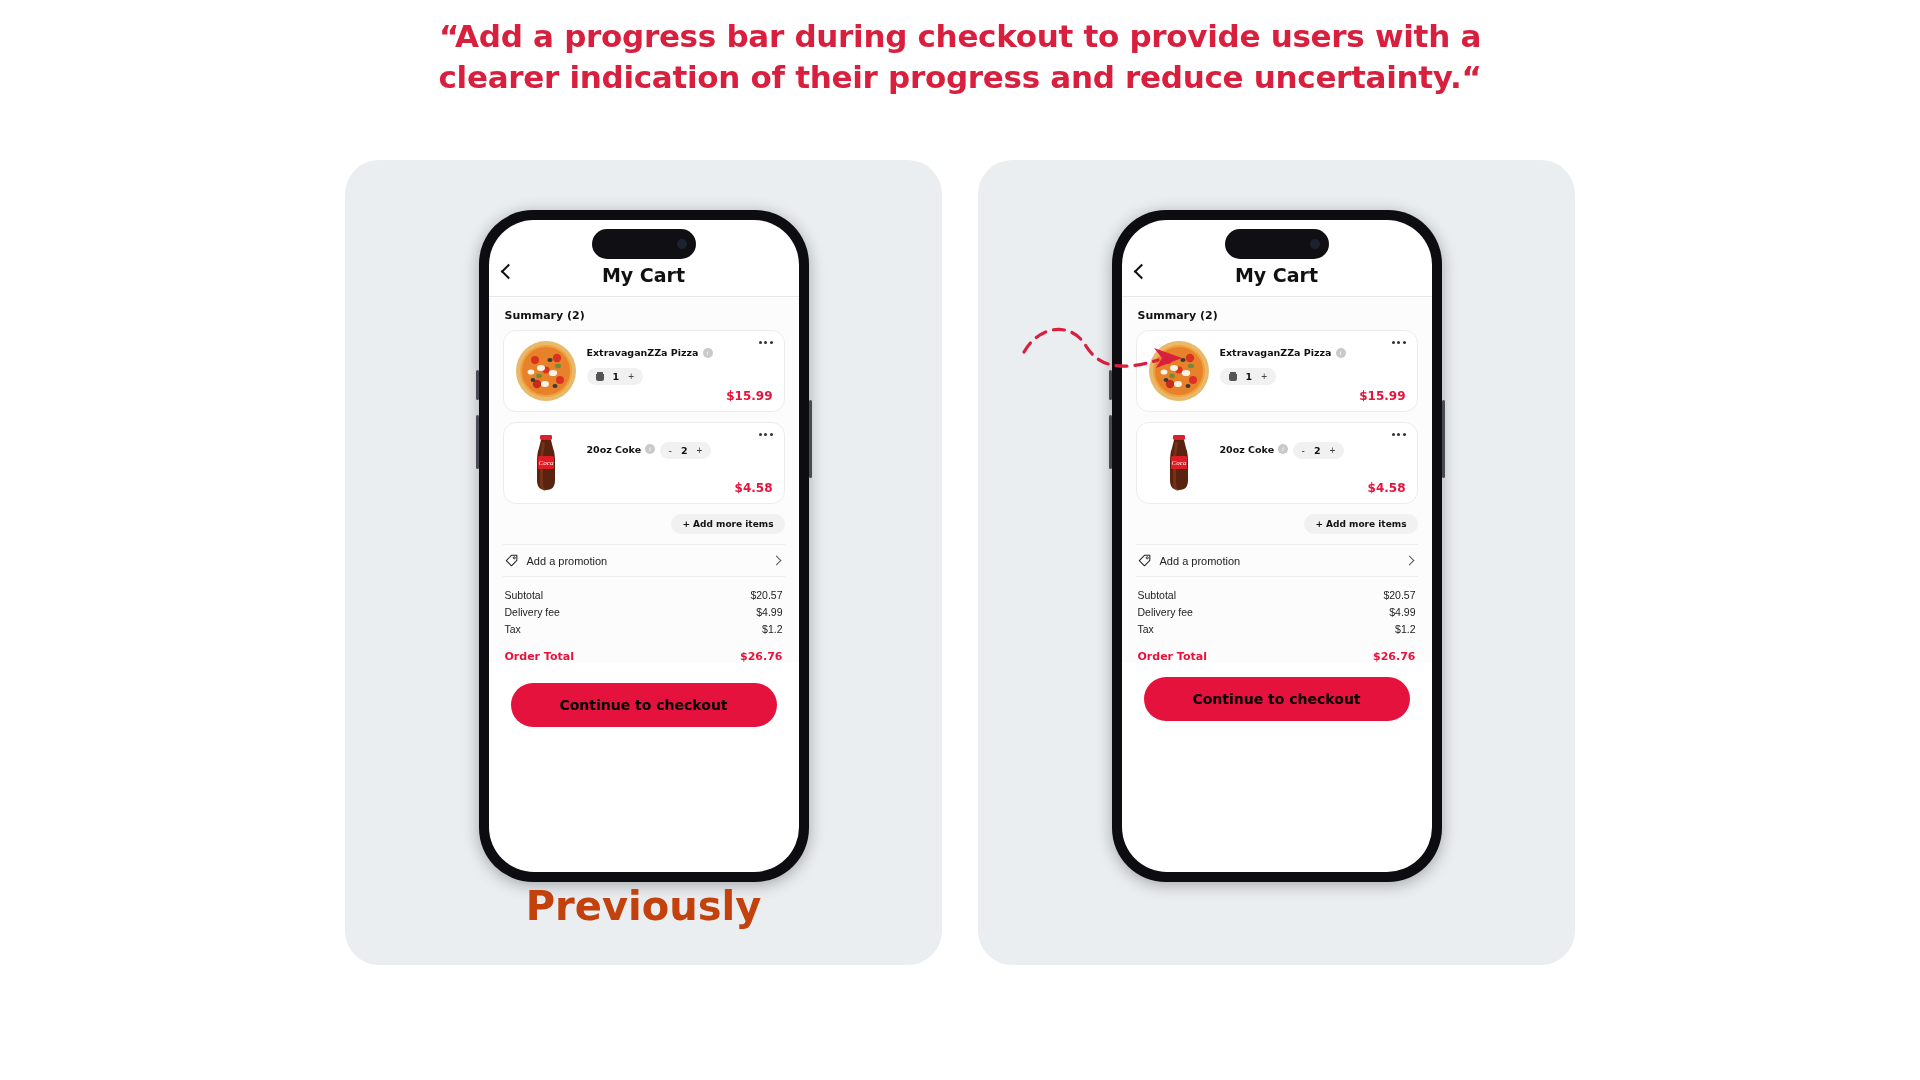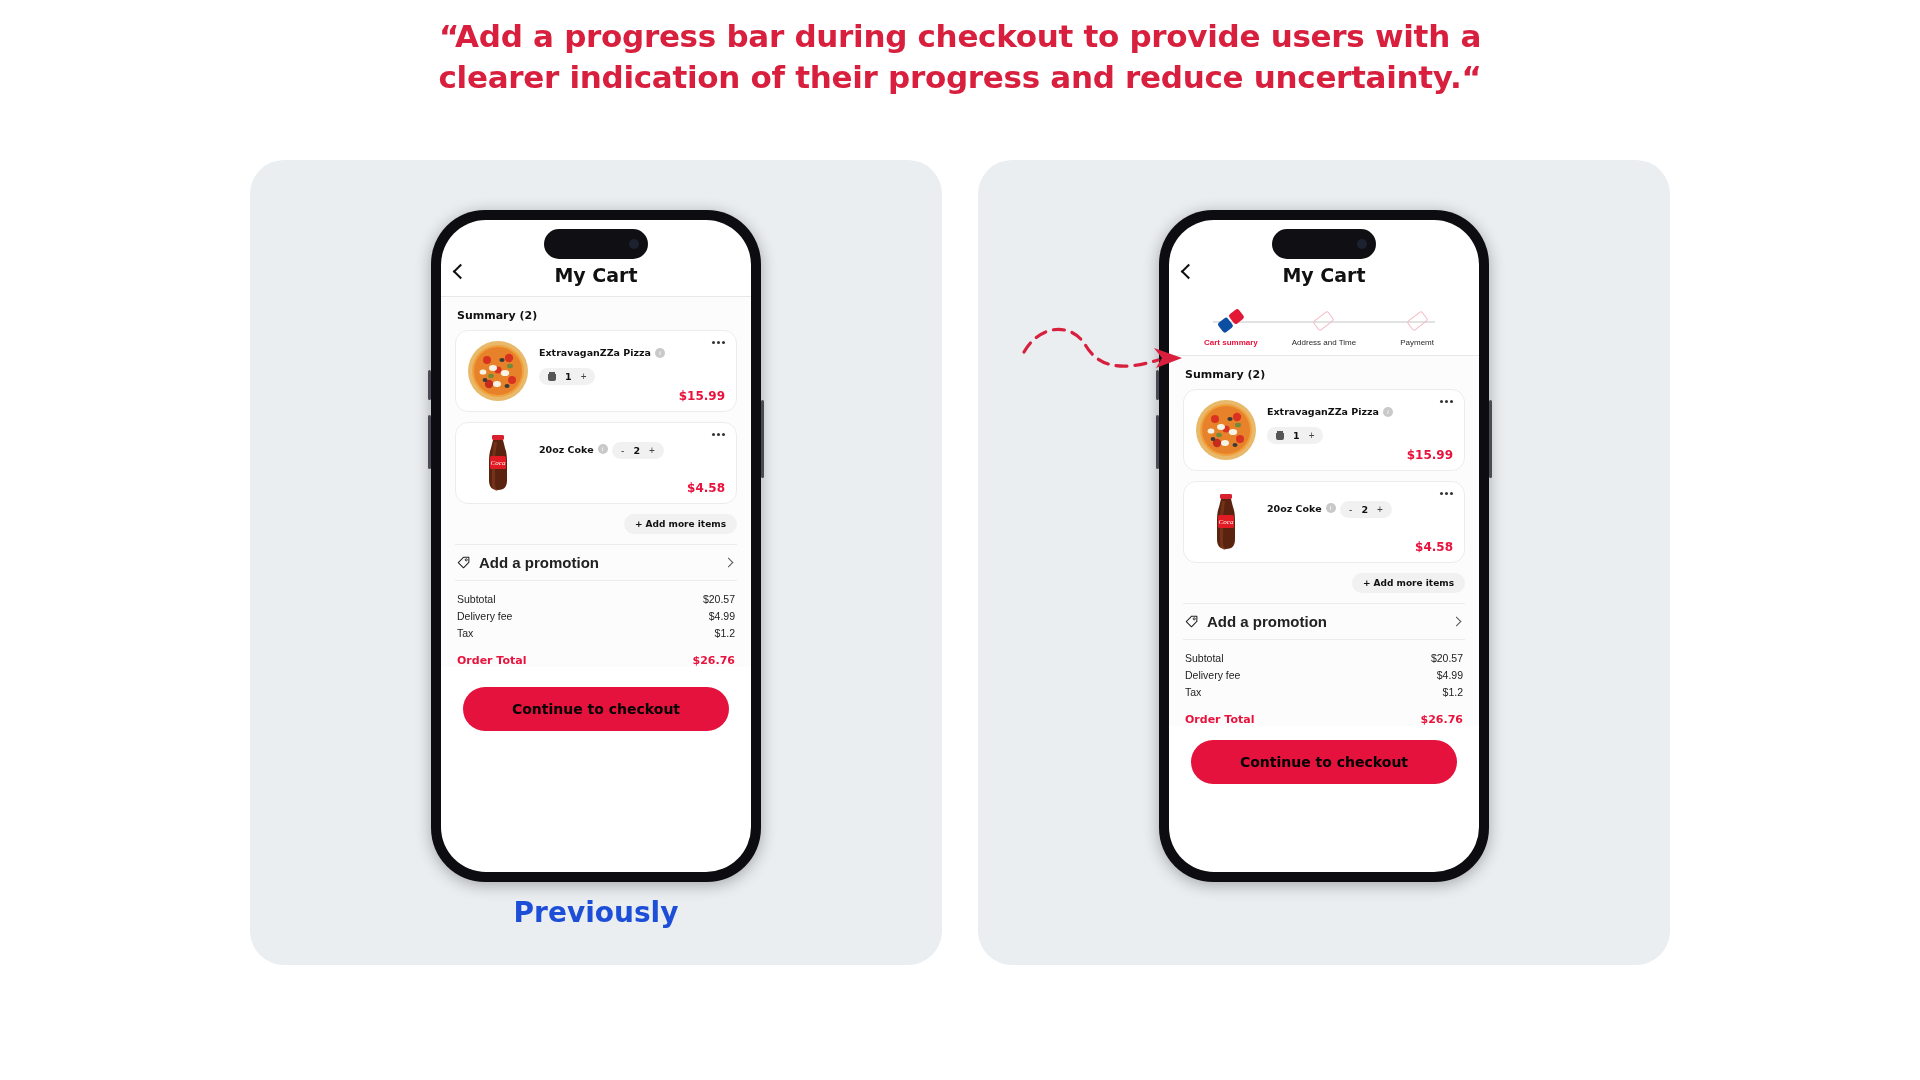--- a/index.html
+++ b/index.html
@@ -26,31 +26,31 @@
     font-family: "Liberation Sans", sans-serif;
     font-style: italic;
     font-weight: 400;
     font-size: 24px;
     color: #e02847;
   }
 
   
   .panels { position: absolute; left: 0; top: 160px; width: 1920px; display: flex; justify-content: center; gap: 36px; }
   .panel {
-    width: 692px; height: 805px;
+    width: 597px; height: 805px;
     background: #eaeef1;
     border-radius: 34px;
     position: relative;
     display: flex; flex-direction: column; align-items: center;
   }
   .panel-caption {
     position: absolute; left: 0; bottom: 36px; width: 100%;
     text-align: center;
     font-family: "DejaVu Sans", sans-serif;
-    font-weight: 700; font-size: 28px; color: #1d4ed8;
+    font-weight: 700; font-size: 40px; color: #c2410c;
   }
 
   
   .phone {
     position: absolute; top: 50px; left: 50%; transform: translateX(-50%);
     width: 330px; height: 672px;
     background: #0d0d11;
     border-radius: 54px;
     box-shadow: 0 3px 16px rgba(0,0,0,.30);
     padding: 10px;
@@ -164,21 +164,21 @@
   .add-more {
     background: #f1f1f1; border-radius: 13px; padding: 5px 11px;
     font-family: "DejaVu Sans", sans-serif; font-weight: 700; font-size: 9px; color: #111; cursor: pointer;
   }
 
   .promo-row {
     display: flex; align-items: center; gap: 8px;
     padding: 9px 2px; border-top: 1px solid #ececec; border-bottom: 1px solid #ececec;
     cursor: pointer;
   }
-  .promo-label { flex: 1; font-size: 15px; color: #222; font-weight: bold; }
+  .promo-label { flex: 1; font-size: 11px; color: #222; }
   .tag-ico { width: 14px; height: 13px; }
   .chev-right { width: 7px; height: 7px; border-top: 1.5px solid #555; border-right: 1.5px solid #555; transform: rotate(45deg); margin-right: 3px; }
 
   .totals { padding: 9px 2px 0 2px; }
   .total-row { display: flex; justify-content: space-between; font-size: 10.5px; color: #222; padding: 2.5px 0; }
   .order-total { display: flex; justify-content: space-between; padding-top: 13px; }
   .order-total span {
     font-family: "DejaVu Sans", sans-serif; font-weight: 700; font-size: 11px; color: #e8123c;
   }
 
@@ -340,46 +340,20 @@
             <div class="island-cam"></div>
           </div>
 
           <div class="app-top">
             <div class="back-chevron">
                 <span></span>
               </div>
             <div class="app-title">My Cart</div>
           </div>
 
-          <div class="stepper">
-            <div class="stepper-track"></div>
-            <div class="steps">
-              <div class="step active">
-                <div class="step-mark">
-                  <div class="domino-active">
-                      <i></i>
-                      <i></i>
-                    </div>
-                </div>
-                <div class="step-label">Cart summary</div>
-              </div>
-              <div class="step">
-                <div class="step-mark">
-                  <div class="domino-empty"></div>
-                </div>
-                <div class="step-label">Address and Time</div>
-              </div>
-              <div class="step">
-                <div class="step-mark">
-                  <div class="domino-empty"></div>
-                </div>
-                <div class="step-label">Paymemt</div>
-              </div>
-            </div>
-          </div>
           <div class="hr"></div>
 
           <div class="cart-body">
             <div class="summary-title">Summary (2)</div>
 
             <div class="item-card">
               <div class="item-img">
                 <svg viewBox="0 0 62 62" width="62" height="62">
                   <circle cx="31" cy="31" r="30" fill="#e8b96a"></circle>
                   <circle cx="31" cy="31" r="26" fill="#f0a03c"></circle>

